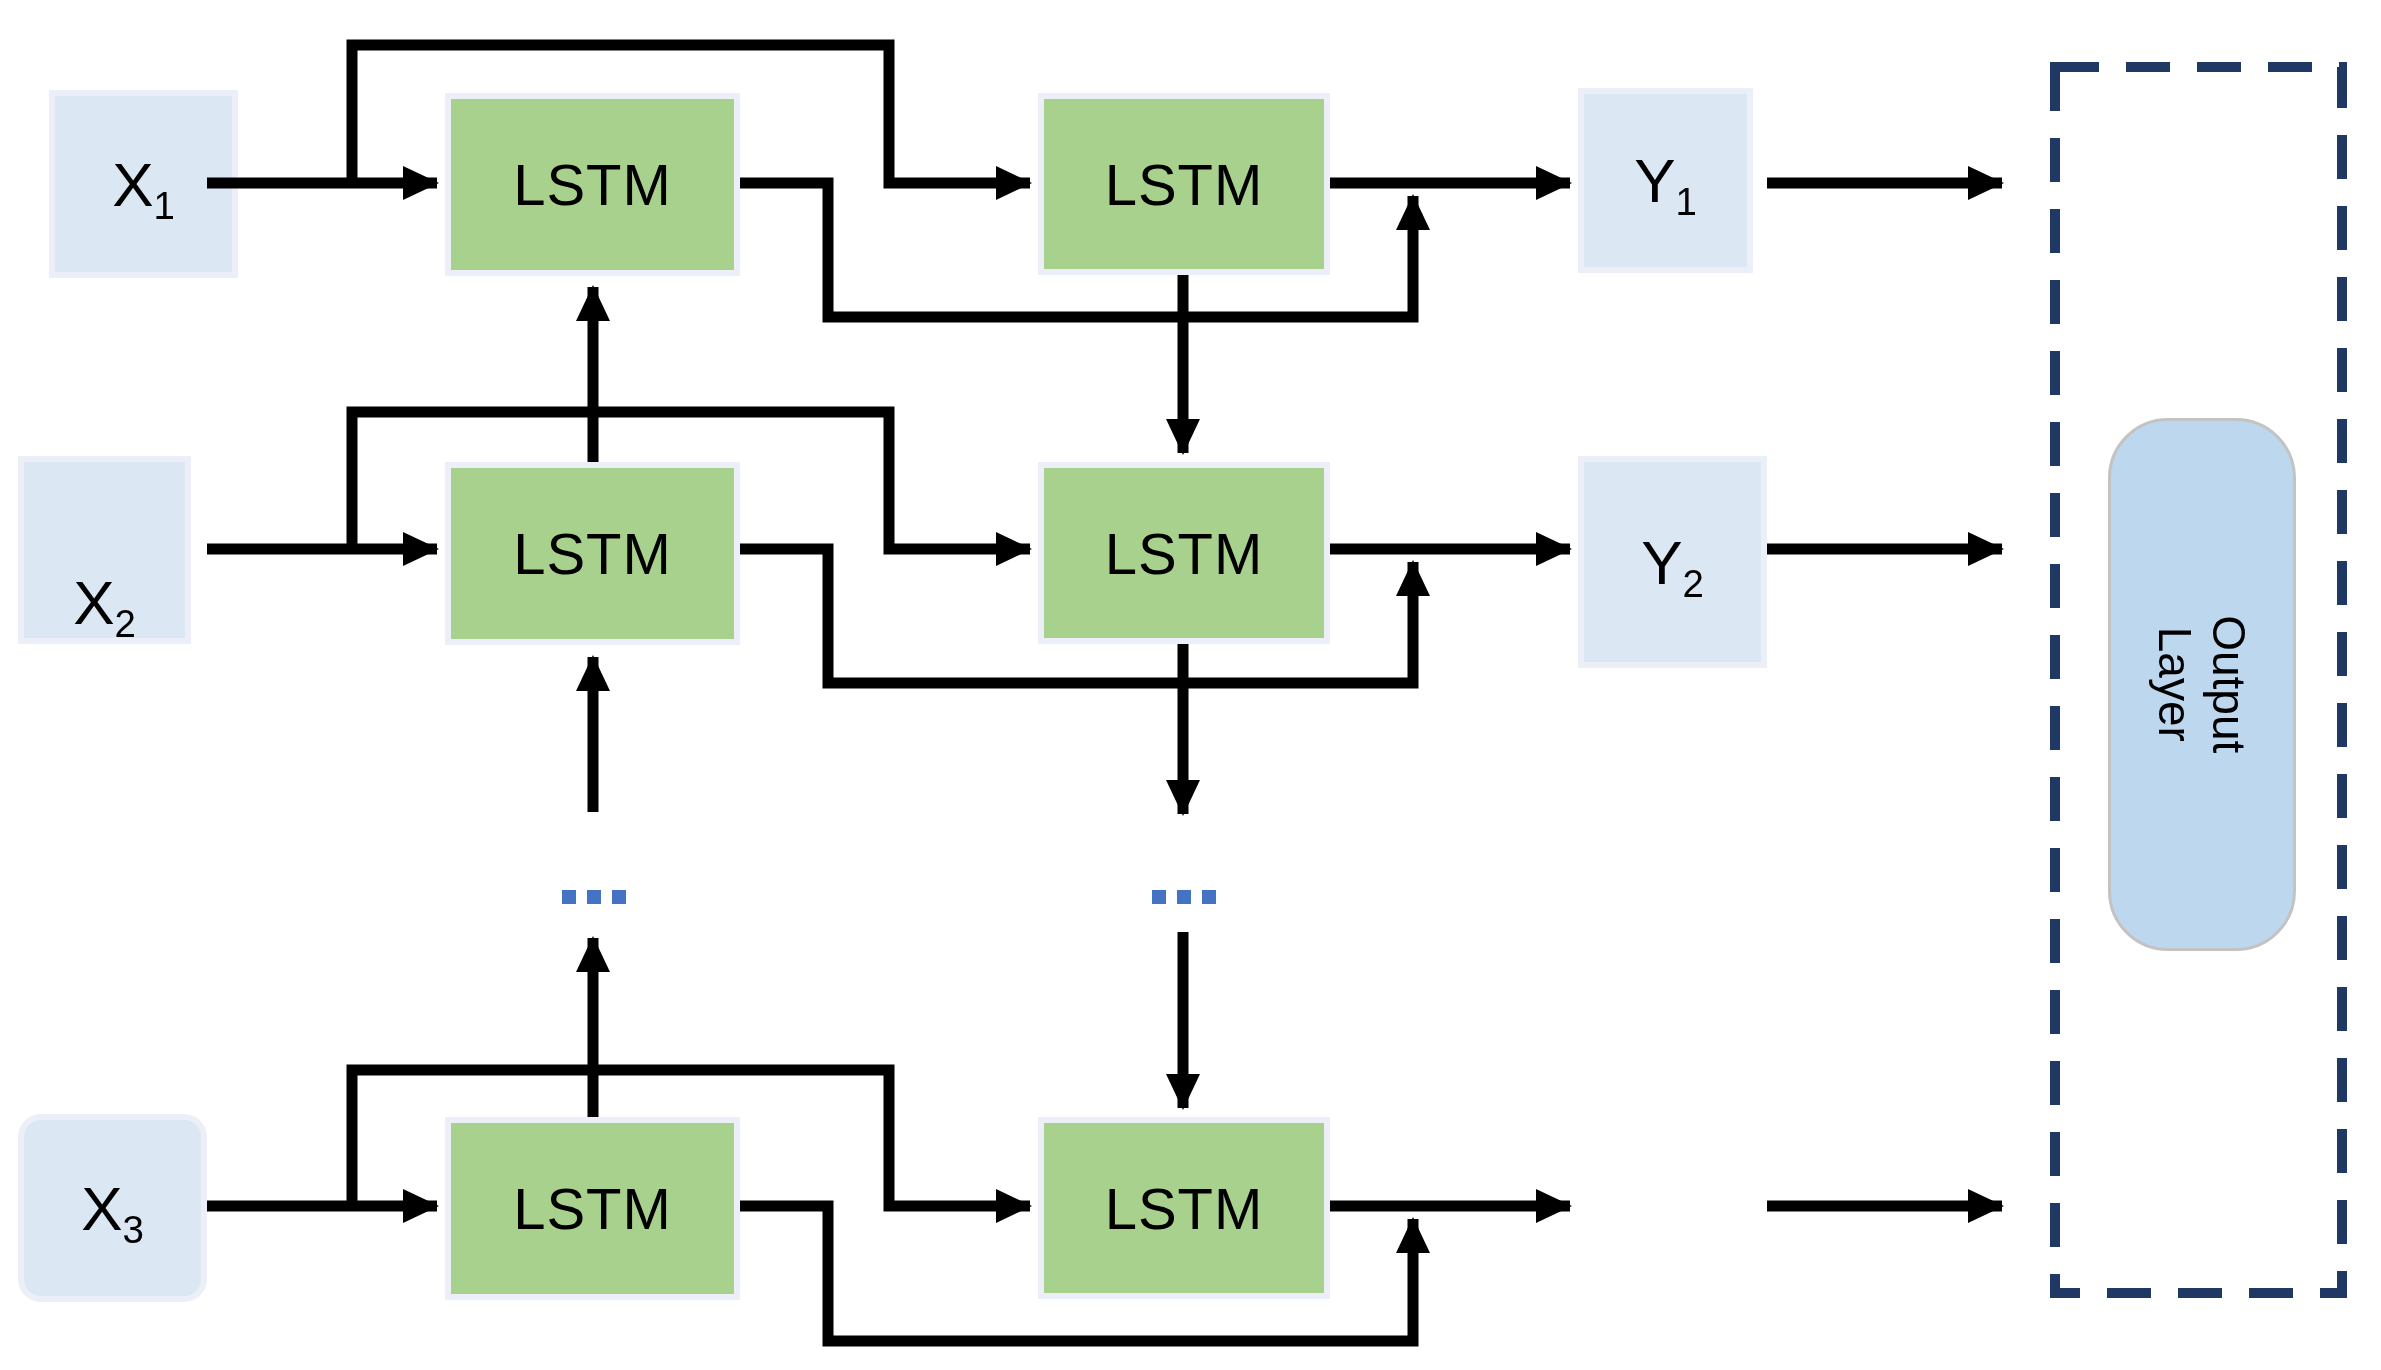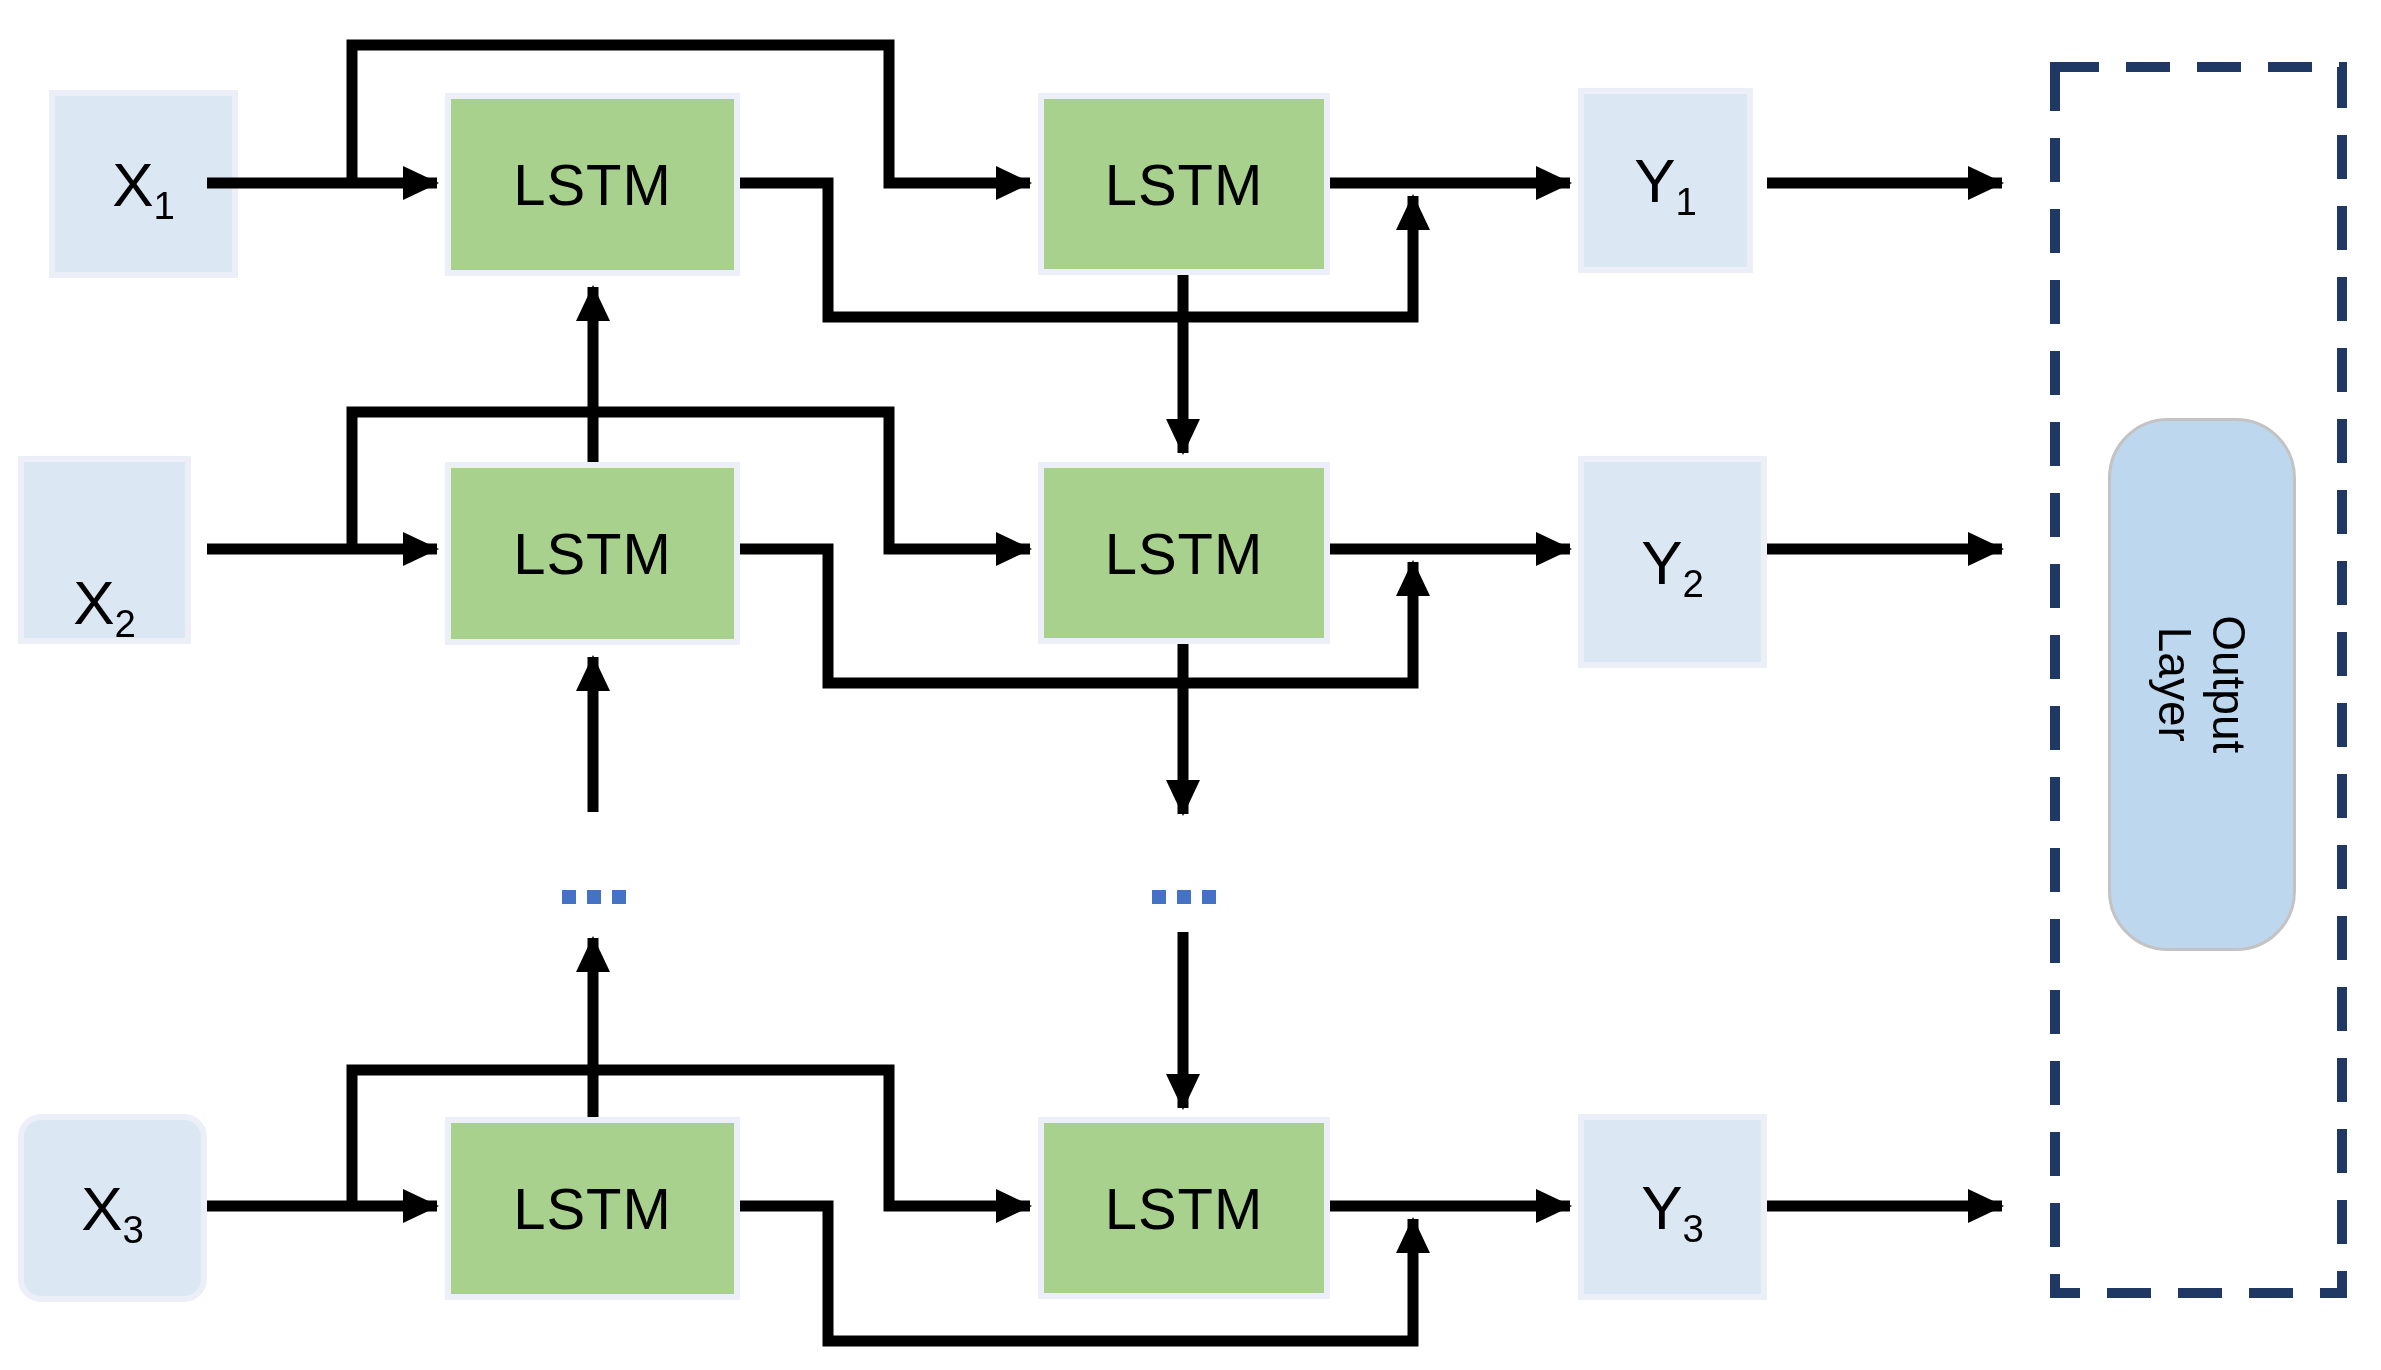--- a/index.html
+++ b/index.html
@@ -70,23 +70,20 @@
   <div class="box lstm-box" style="left:1038px;top:1117px;width:292px;height:182px;">
     <span>LSTM</span>
   </div>
 
   <div class="box io-box" style="left:1578px;top:88px;width:175px;height:185px;text-align:right;">
     <span><span>Y</span><sub>1</sub></span>
   </div>
   <div class="box io-box" style="left:1578px;top:456px;width:189px;height:212px;">
     <span><span>Y</span><sub>2</sub></span>
   </div>
-  <div class="box io-box" style="left:1578px;top:1114px;width:189px;height:186px;">
-    <span><span>Y</span><sub>3</sub></span>
-  </div>
 
   <div class="dots" style="left:562px;top:890px;">
     <span class="dot"></span>
     <span class="dot"></span>
     <span class="dot"></span>
   </div>
   <div class="dots" style="left:1152px;top:890px;">
     <span class="dot"></span>
     <span class="dot"></span>
     <span class="dot"></span>

